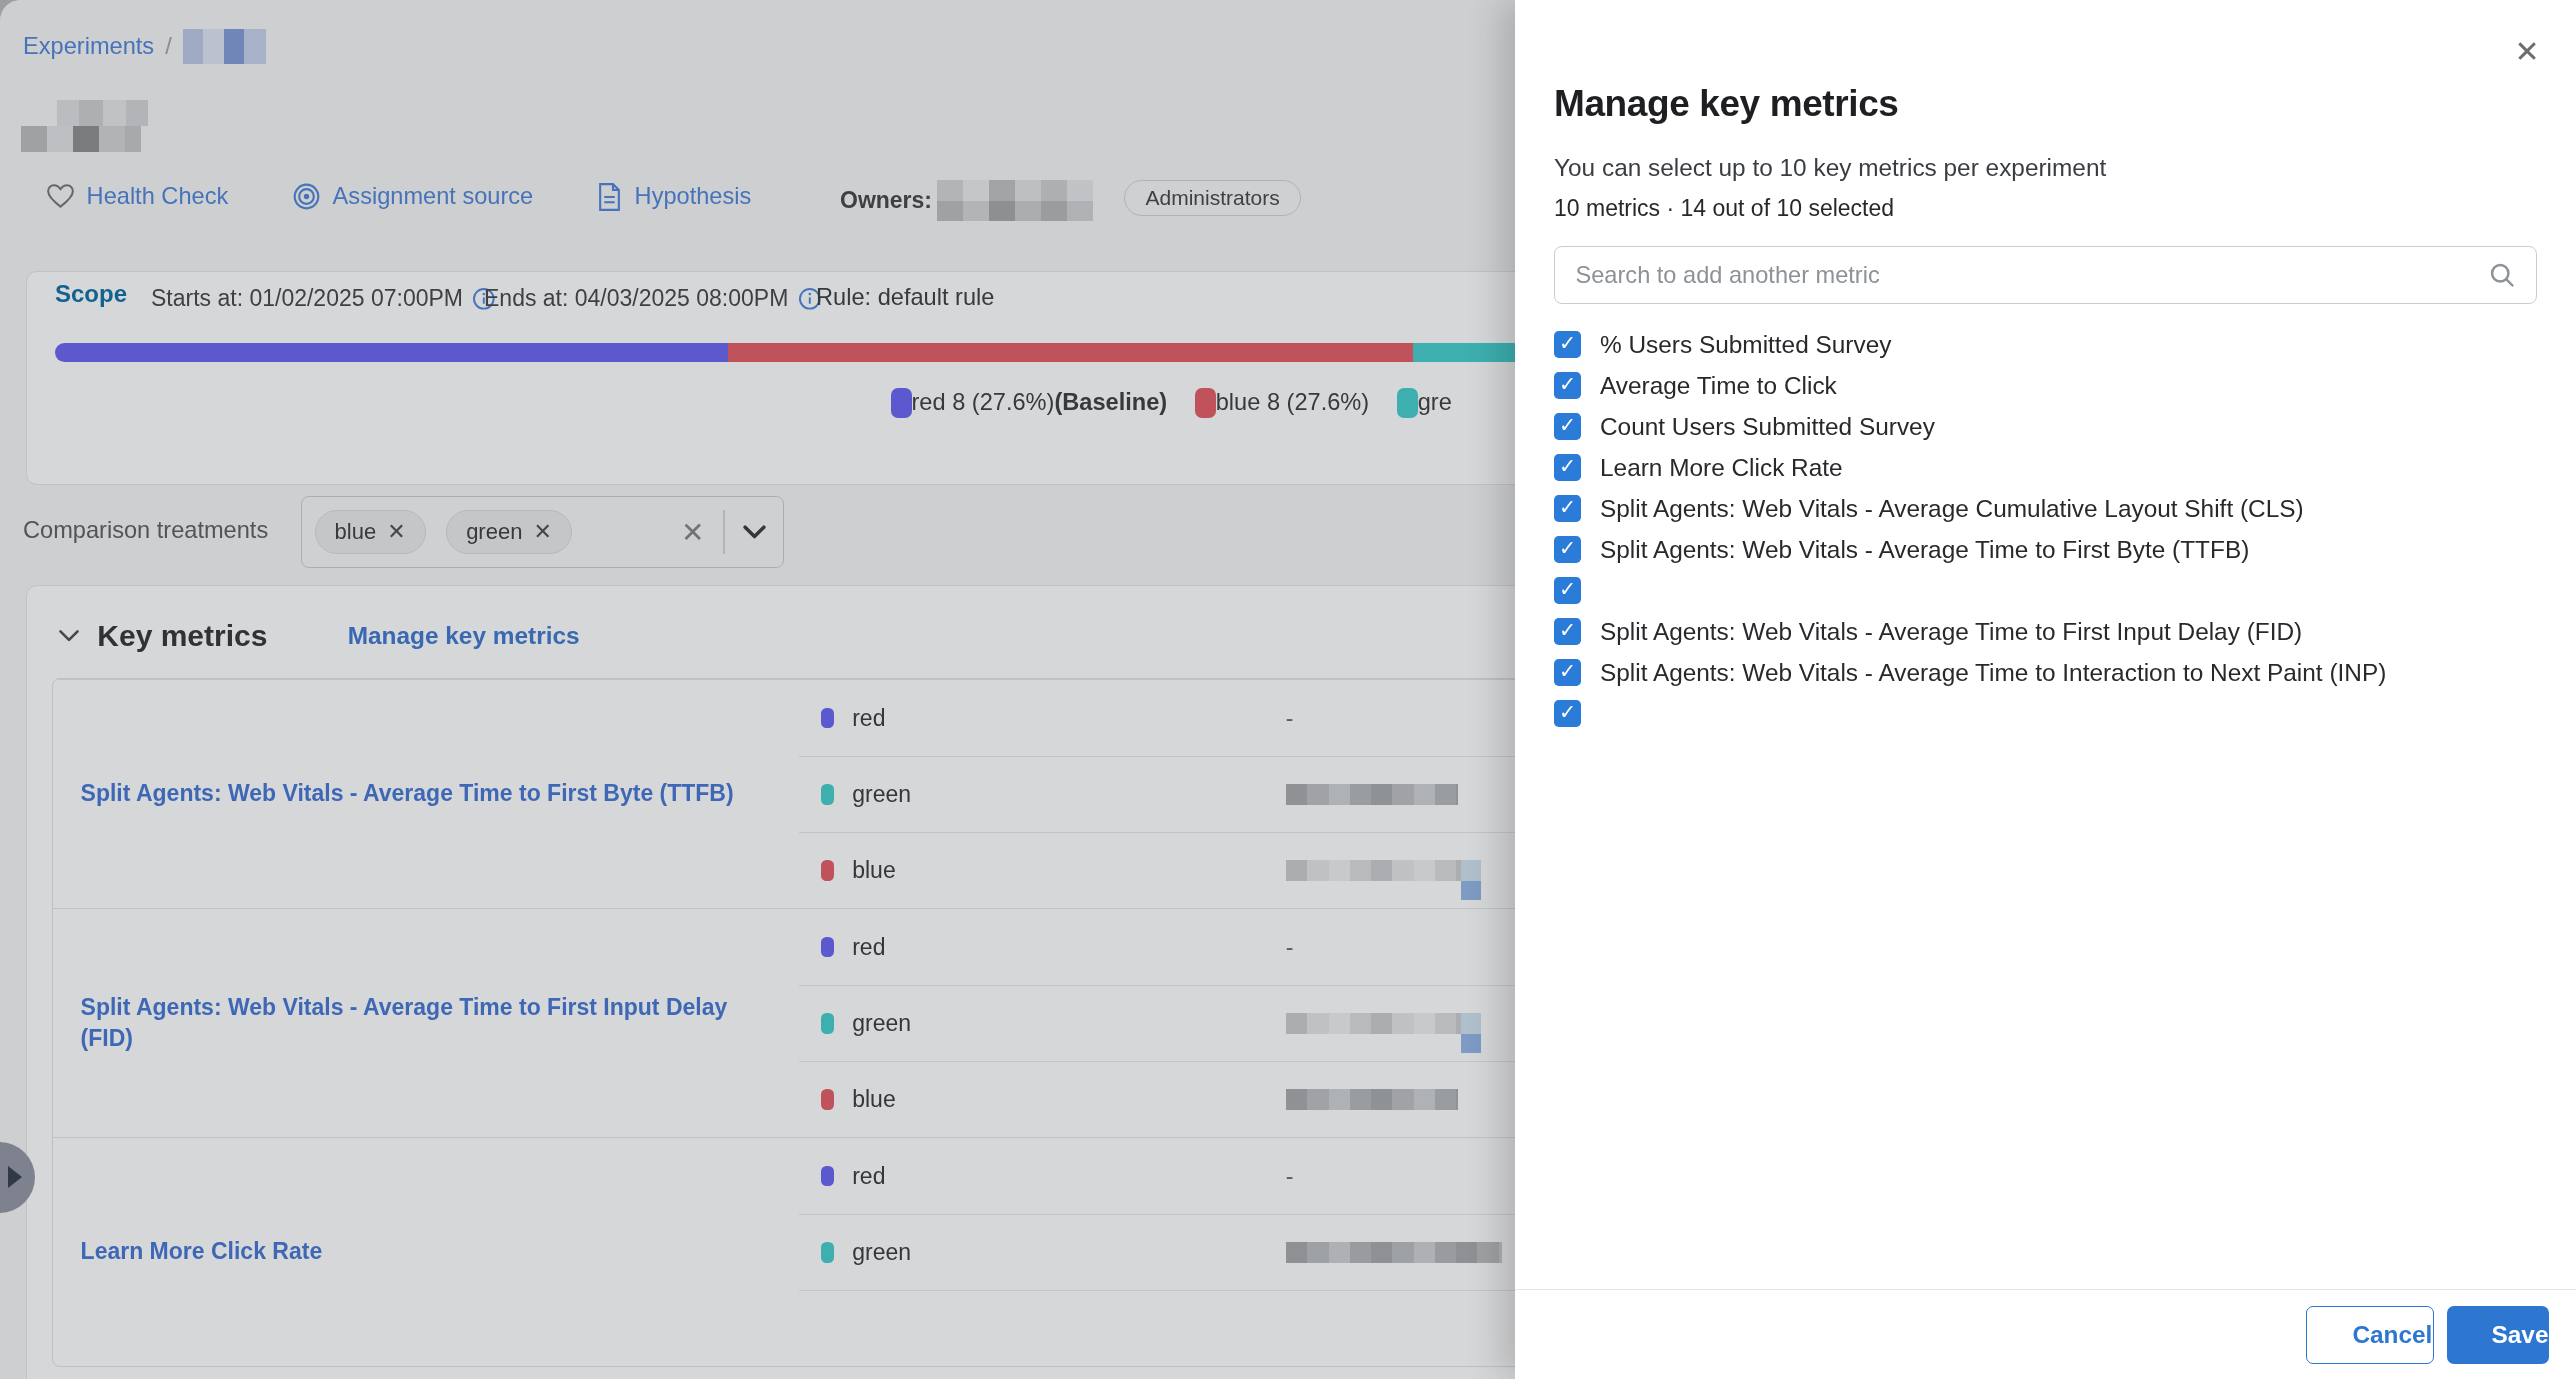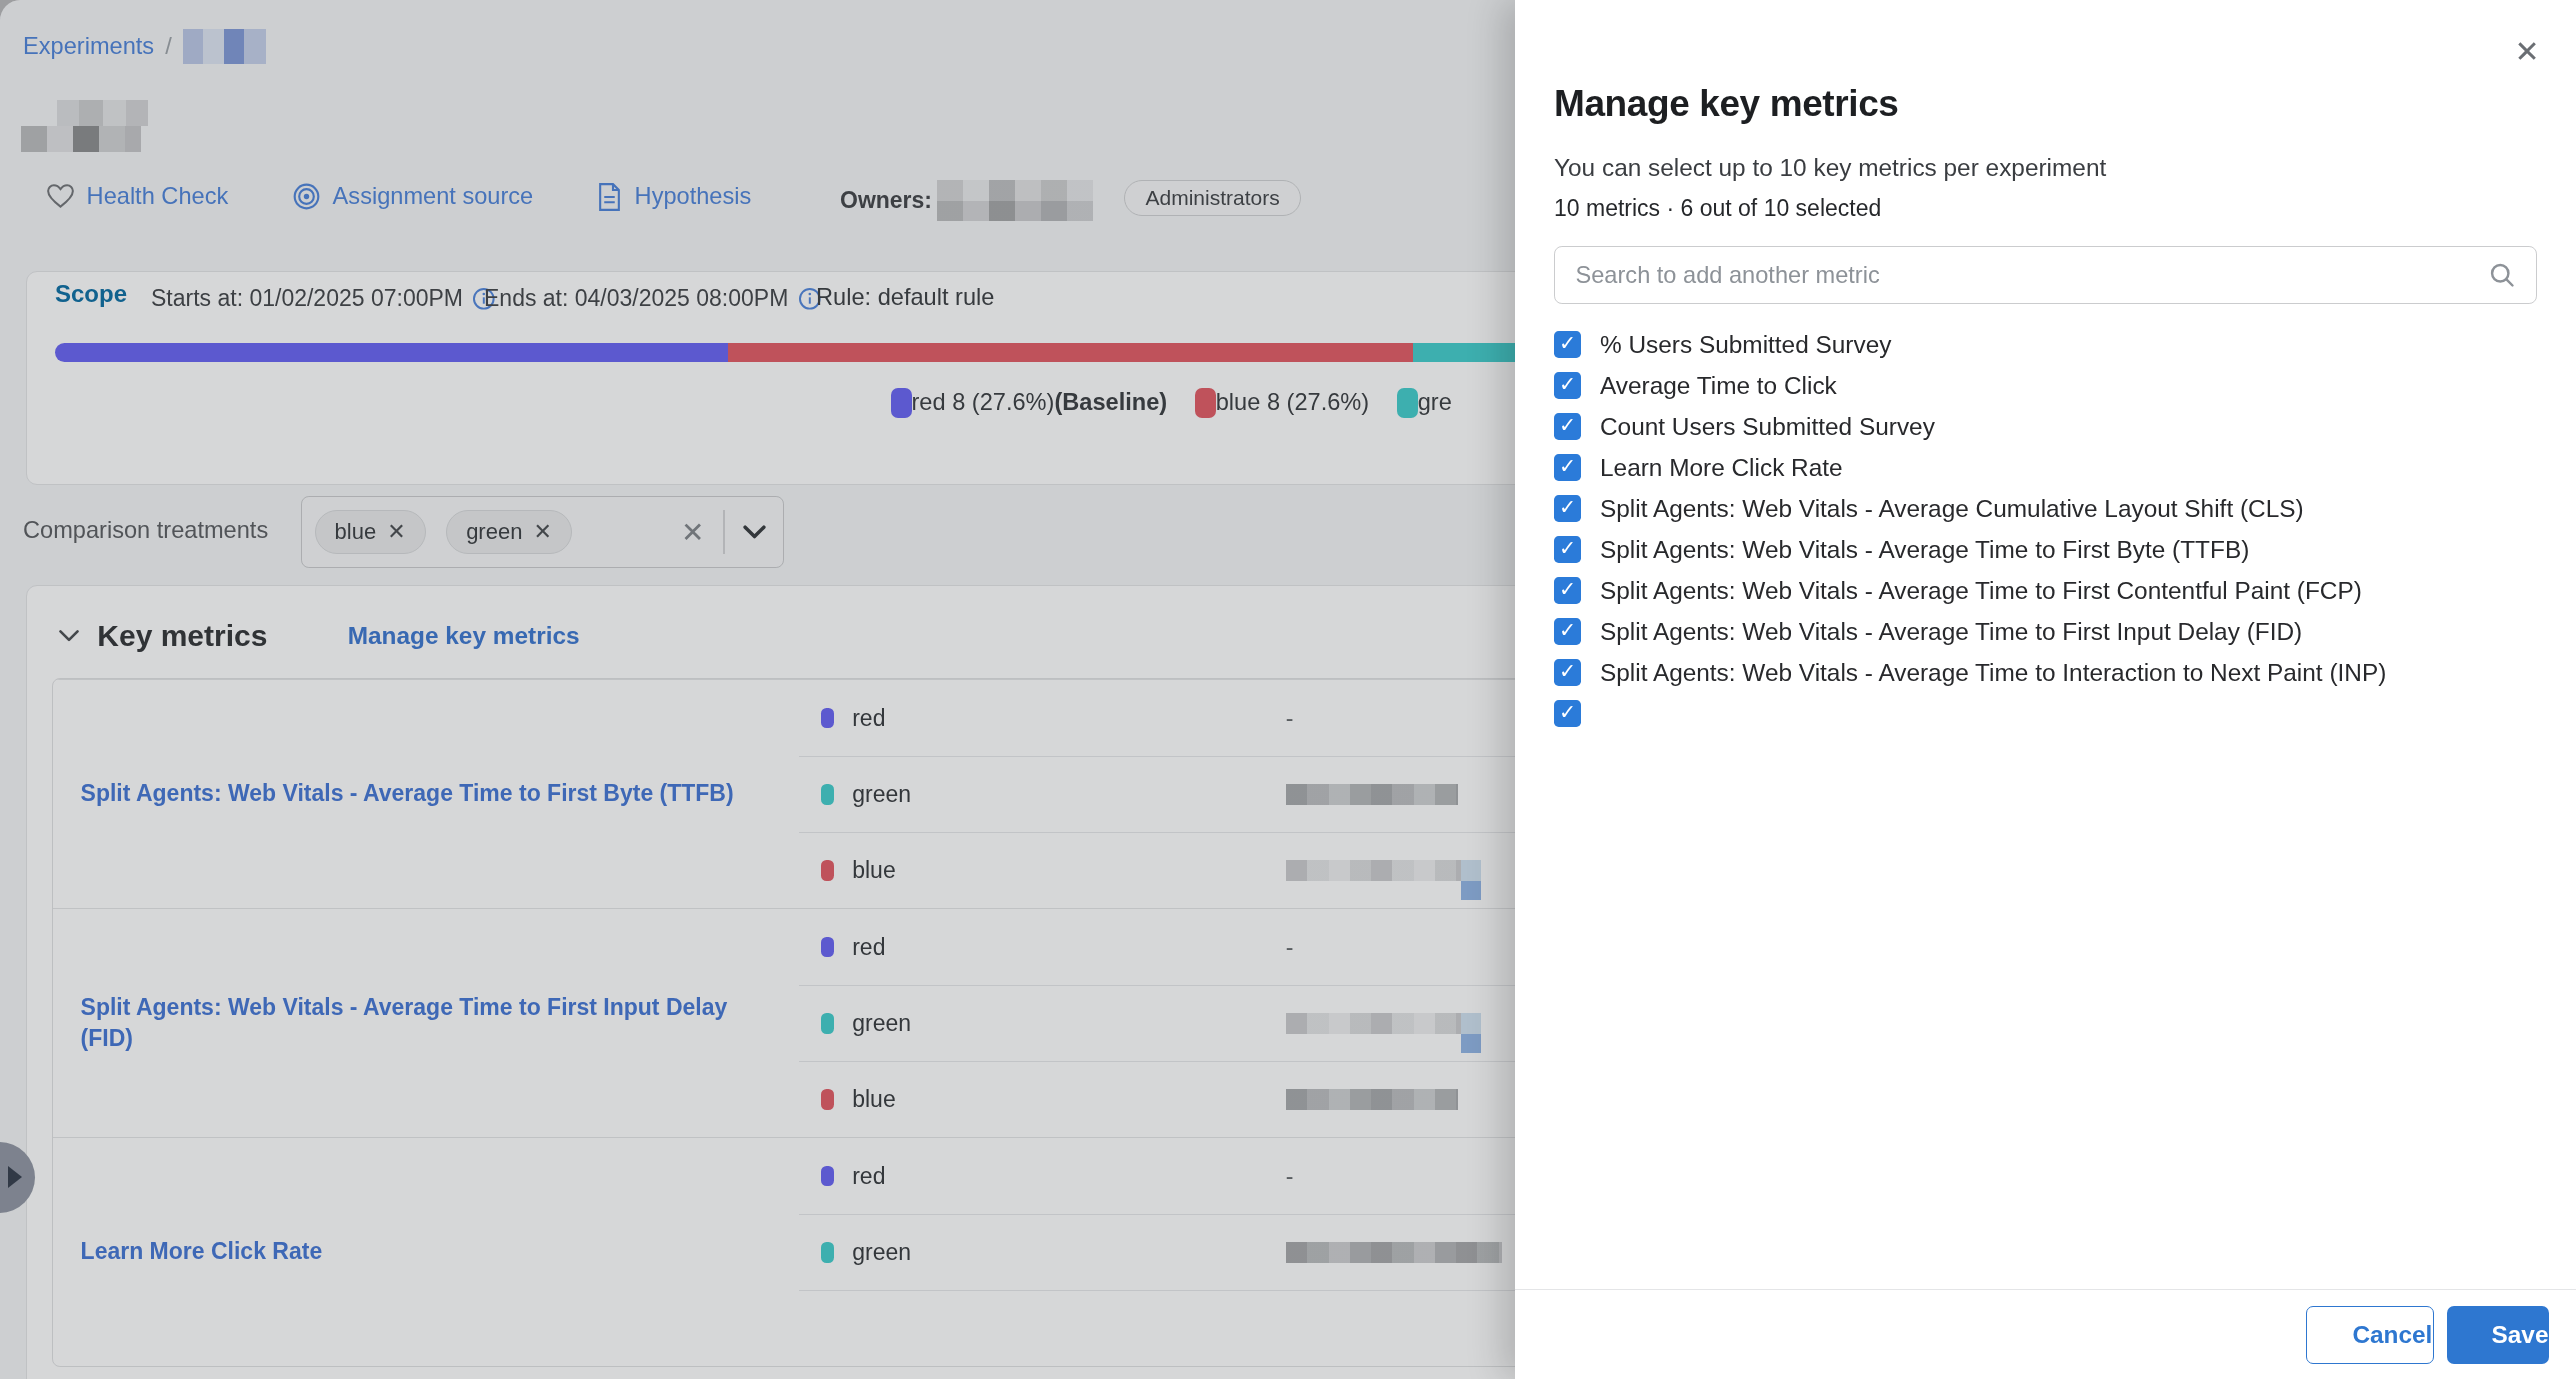--- a/index.html
+++ b/index.html
@@ -396,21 +396,21 @@
       <span class="tri"></span>
     </div>
 
     <div class="dim-overlay"></div>
   </div>
 
   <aside class="panel">
     <button class="panel-close">✕</button>
     <h1 class="panel-title">Manage key metrics</h1>
     <div class="panel-subtitle">You can select up to 10 key metrics per experiment</div>
-    <div class="panel-counter">10 metrics · 6 out of 10 selected</div>
+    <div class="panel-counter">10 metrics · 14 out of 10 selected</div>
 
     <div class="panel-search">
       <input type="text" placeholder="Search to add another metric" style="">
       <svg width="28" height="28" viewBox="0 0 24 24" fill="none" stroke="#8d9298" stroke-width="2.1" stroke-linecap="round">
           <circle cx="10.5" cy="10.5" r="7"></circle>
           <path d="M15.8 15.8 L21 21"></path>
         </svg>
     </div>
 
     <ul class="metric-list" id="metric-list">
@@ -447,21 +447,20 @@
         <li class="metric-item">
           <span class="checkbox" style="background: rgb(43, 123, 217);">
             <span class="tick">✓</span>
           </span>
           <span class="lbl">Split Agents: Web Vitals - Average Time to First Byte (TTFB)</span>
         </li>
         <li class="metric-item">
           <span class="checkbox" style="background: rgb(43, 123, 217);">
             <span class="tick">✓</span>
           </span>
-          <span class="lbl">Split Agents: Web Vitals - Average Time to First Contentful Paint (FCP)</span>
         </li>
         <li class="metric-item">
           <span class="checkbox" style="background: rgb(43, 123, 217);">
             <span class="tick">✓</span>
           </span>
           <span class="lbl">Split Agents: Web Vitals - Average Time to First Input Delay (FID)</span>
         </li>
         <li class="metric-item">
           <span class="checkbox" style="background: rgb(43, 123, 217);">
             <span class="tick">✓</span>

